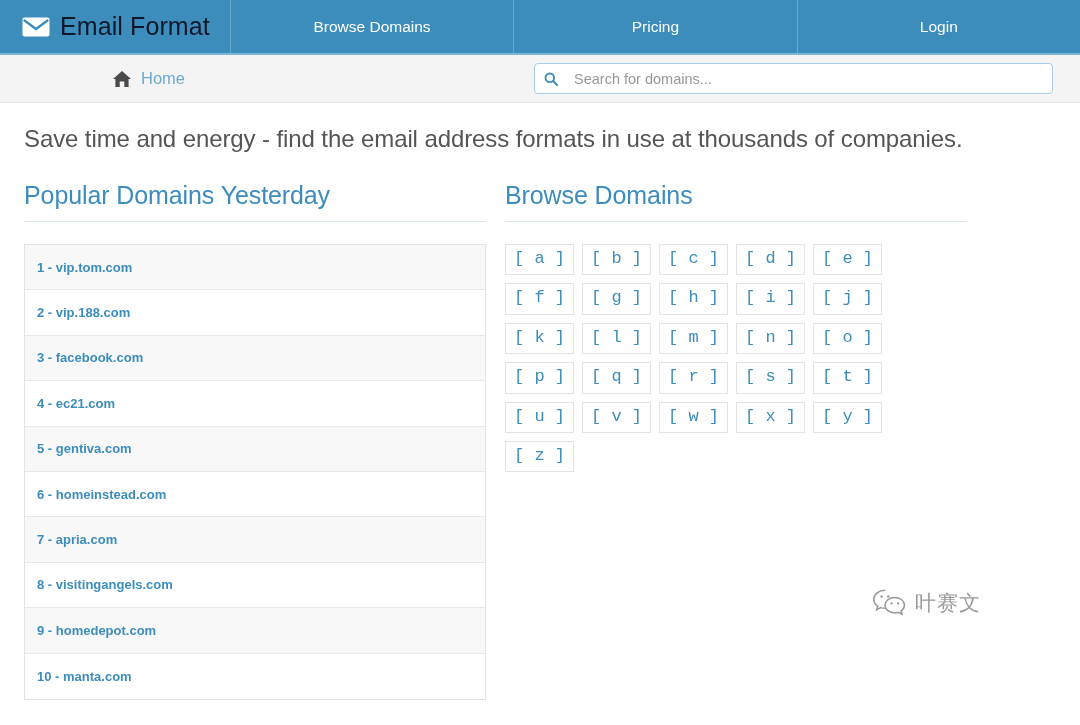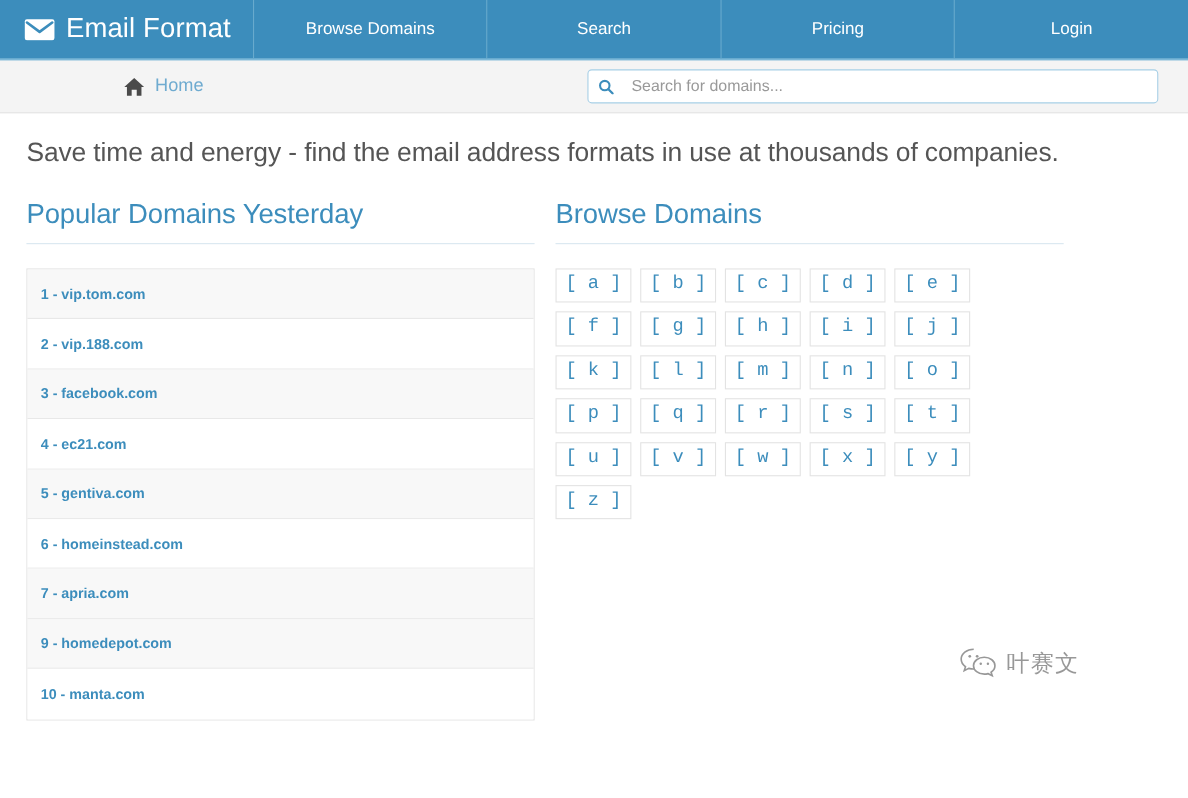--- a/index.html
+++ b/index.html
@@ -17,21 +17,21 @@
     background: #3c8dbc;
     display: flex;
     align-items: stretch;
     border-bottom: 2px solid #7bb8d8;
   }
   .brand {
     display: flex;
     align-items: center;
     padding: 0 20px 0 22px;
     gap: 10px;
-    color: #ffffff;
+    color: #0f172a;
     font-size: 25px;
     font-weight: 400;
     letter-spacing: 0.1px;
     white-space: nowrap;
   }
   .envelope-icon {
     display: block;
     width: 28px;
     height: 20px;
   }
@@ -206,21 +206,20 @@
     <span>
       <svg class="envelope-icon" viewBox="0 0 28 20" xmlns="http://www.w3.org/2000/svg">
         <rect x="0.5" y="0.5" width="27" height="19" rx="2" fill="#ffffff"></rect>
         <path d="M2.5 3.5 L14 12 L25.5 3.5" fill="none" stroke="#3c8dbc" stroke-width="2.4" stroke-linecap="round" stroke-linejoin="round"></path>
       </svg>
     </span>
     <span>Email Format</span>
   </a>
   <div class="nav-links">
     <a class="nav-item">Browse Domains</a>
-    <a class="nav-item">Search</a>
     <a class="nav-item">Pricing</a>
     <a class="nav-item">Login</a>
   </div>
 </div>
 
 <div class="subbar">
   <div class="breadcrumb">
     <span>
       <svg class="home-icon" viewBox="0 0 20 18" xmlns="http://www.w3.org/2000/svg">
         <path d="M10 1 L19 9 L16.6 9 L16.6 17 L12.3 17 L12.3 11.6 L7.7 11.6 L7.7 17 L3.4 17 L3.4 9 L1 9 Z" fill="#4a4a4a"></path>
@@ -263,20 +262,23 @@
           <a class="domain-link">4 - ec21.com</a>
         </div>
         <div class="domain-row striped">
           <a class="domain-link">5 - gentiva.com</a>
         </div>
         <div class="domain-row">
           <a class="domain-link">6 - homeinstead.com</a>
         </div>
         <div class="domain-row striped">
           <a class="domain-link">7 - apria.com</a>
+        </div>
+        <div class="domain-row">
+          <a class="domain-link">8 - visitingangels.com</a>
         </div>
         <div class="domain-row striped">
           <a class="domain-link">9 - homedepot.com</a>
         </div>
         <div class="domain-row">
           <a class="domain-link">10 - manta.com</a>
         </div>
       </div>
     </div>
 

